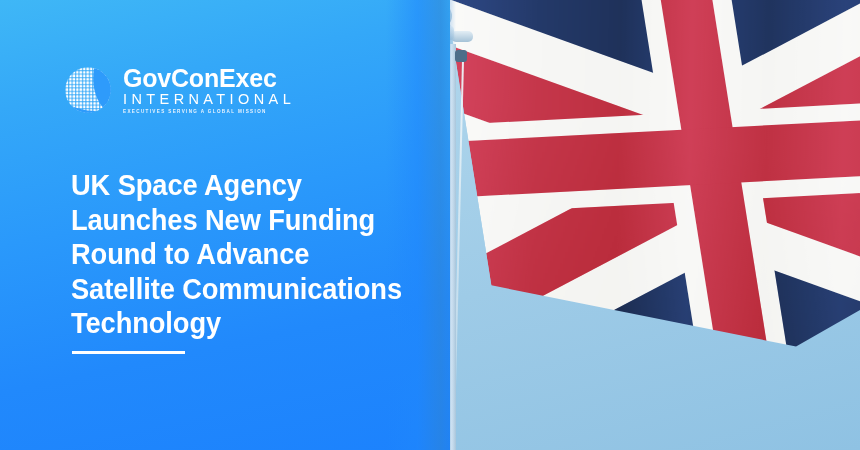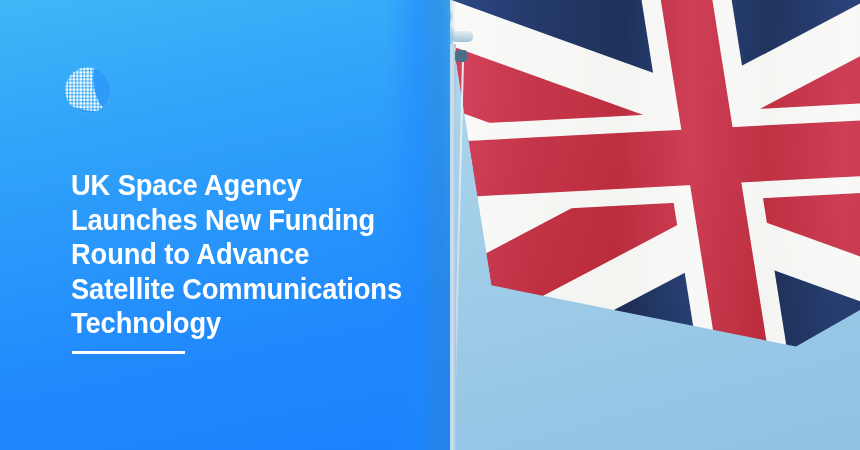--- a/index.html
+++ b/index.html
@@ -196,19 +196,24 @@
           <g clip-path="url(#globeClip)">
             <rect x="0" y="0" width="52" height="52" fill="url(#dots)"></rect>
 
             <path d="M-2 16 C10 10 24 10 36 15 C46 19 52 23 56 26 L56 -4 L-2 -4 Z" fill="#2E9BFB" opacity="0"></path>
             <path d="M34 -4 C30 10 30 24 36 36 C40 44 46 49 52 53 L56 53 L56 -4 Z" fill="#2E9BFB"></path>
             <path d="M-4 34 C6 42 20 47 34 47 C44 47 50 44 56 40 L56 56 L-4 56 Z" fill="#2E9BFB"></path>
             <path d="M-4 -4 L20 -4 C12 4 6 12 3 22 C1 28 0 34 0 40 L-4 40 Z" fill="#2E9BFB"></path>
           </g>
         </svg>
       </span>
+      <span class="logo-text">
+        <span class="logo-word" style="display:block">GovConExec</span>
+        <span class="logo-sub" style="display:block">INTERNATIONAL</span>
+        <span class="logo-tag" style="display:block">EXECUTIVES SERVING A GLOBAL MISSION</span>
+      </span>
     </div>
 
     <h1 class="headline">UK Space Agency Launches New Funding Round to Advance Satellite Communications Technology</h1>
 
     <div class="divider"></div>
   </div>
 </div>
 
 </body></html>

